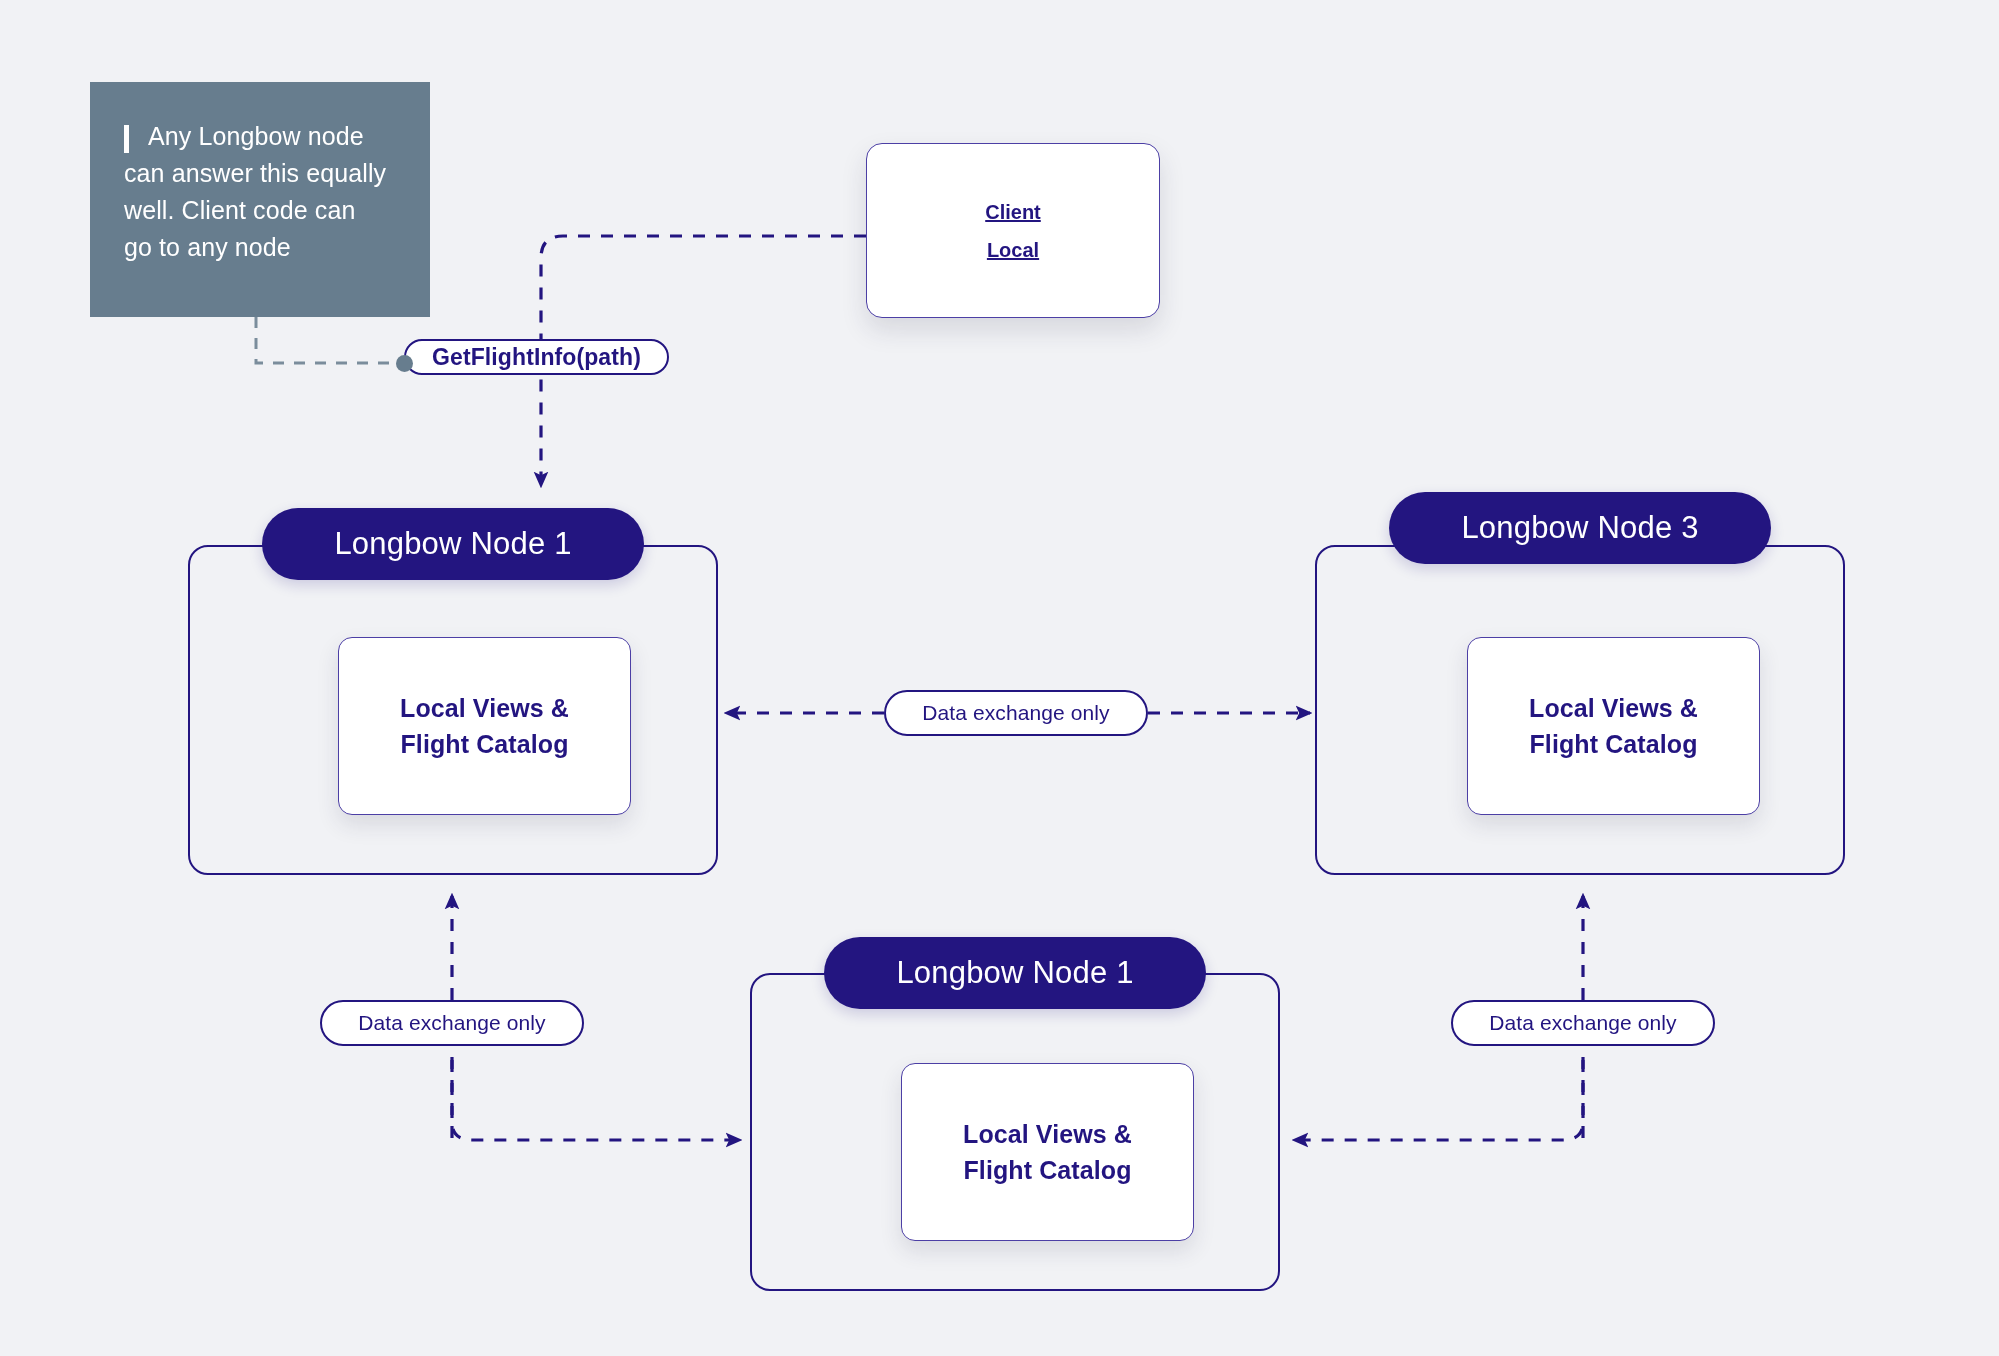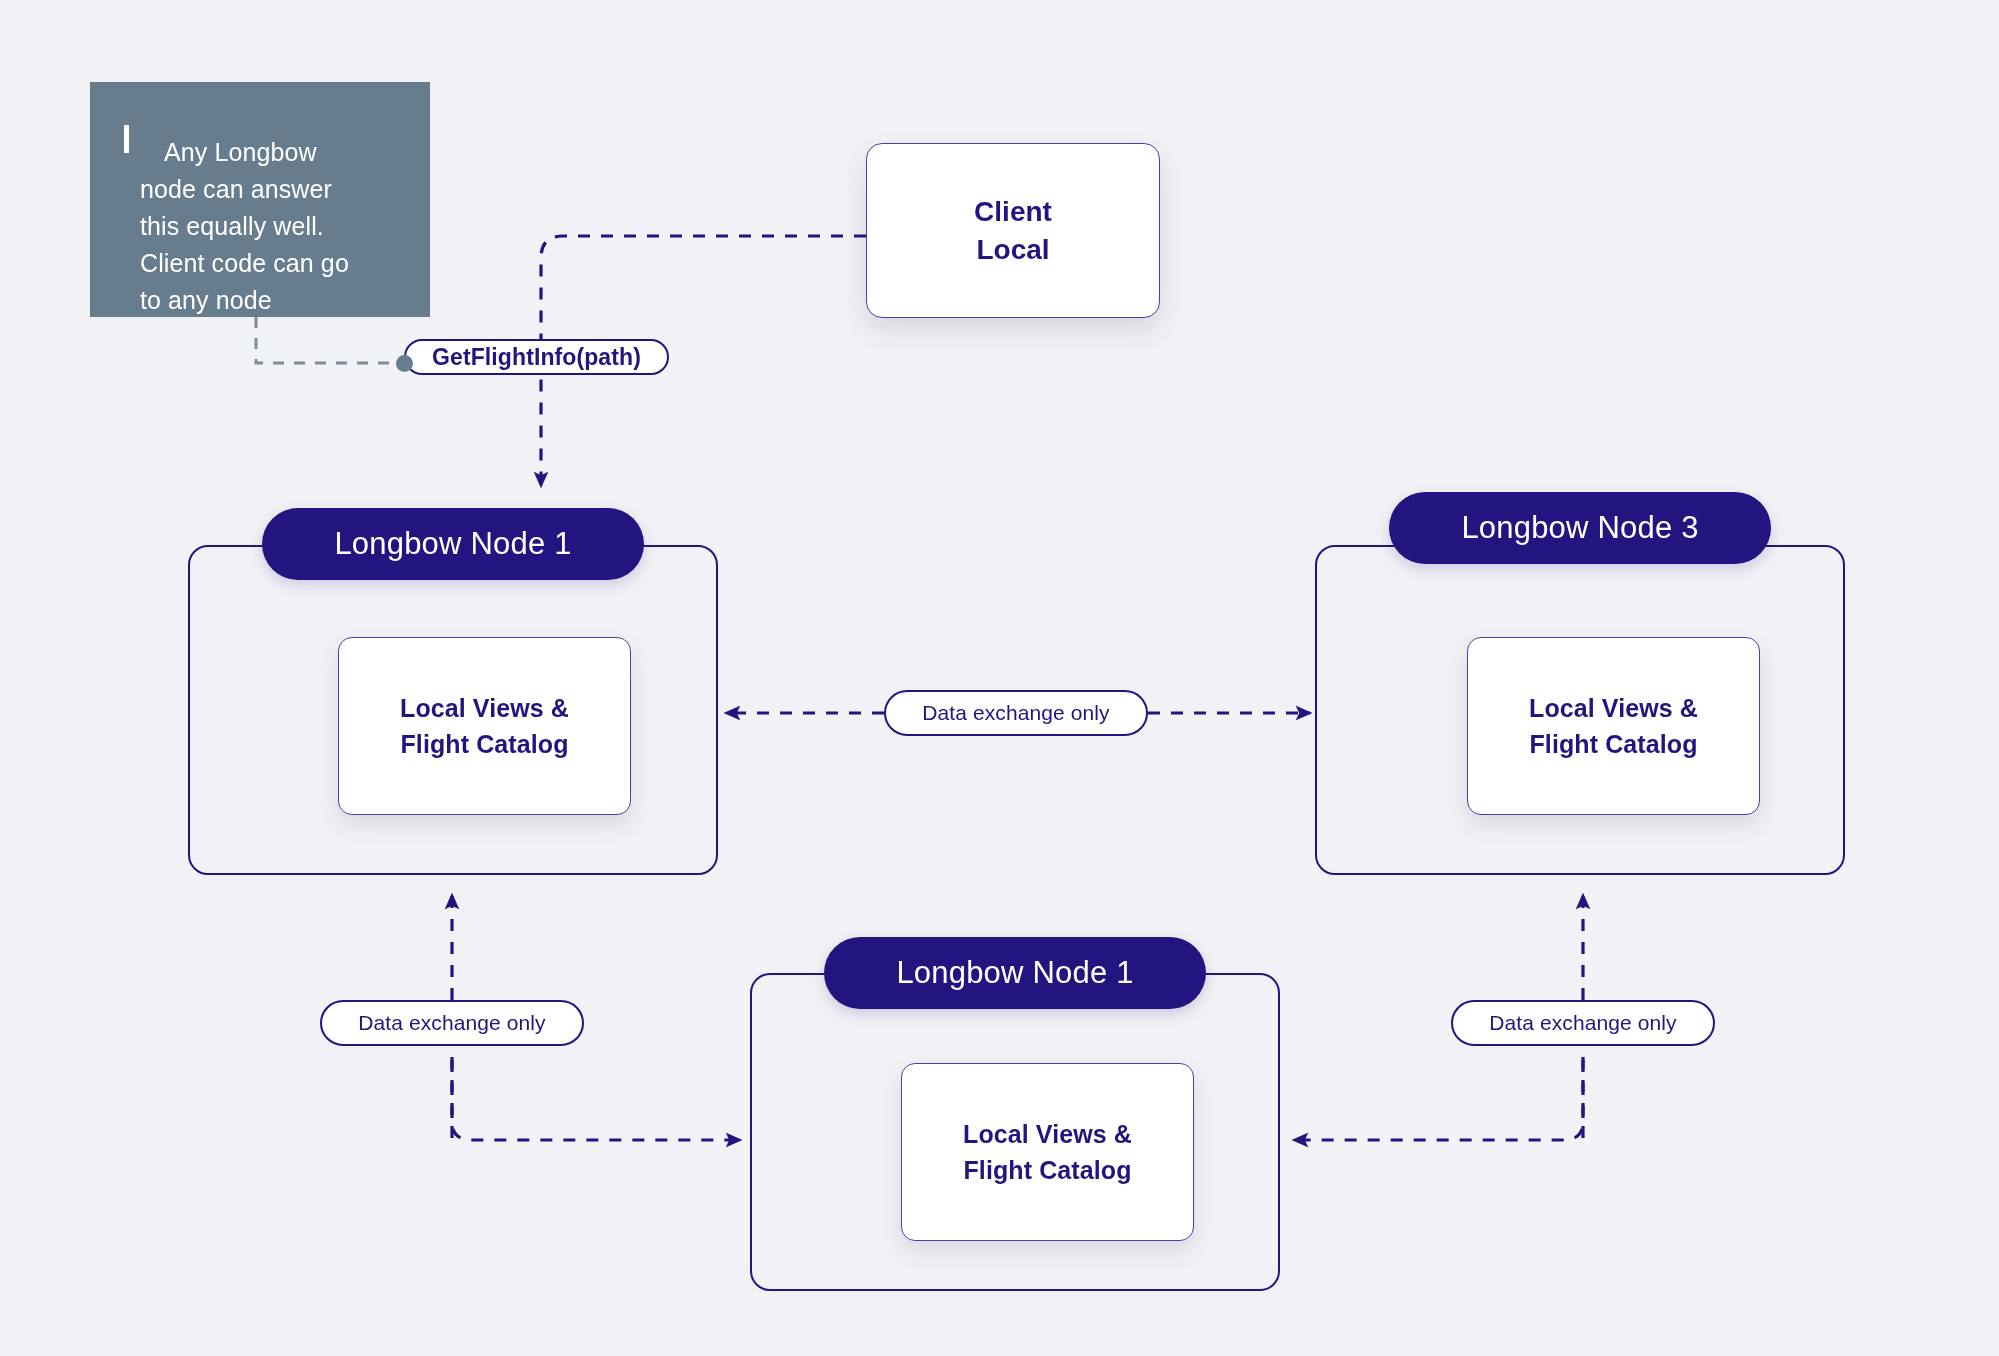--- a/index.html
+++ b/index.html
@@ -40,21 +40,21 @@
     background: #677d8e;
     box-sizing: border-box;
     padding: 36px 40px 0 34px;
   }
   .annotation-text {
     color: #ffffff;
     font-size: 25px;
     line-height: 37px;
     font-weight: 500;
     letter-spacing: 0.1px;
-    margin: 16px;
+    margin: 0;
     text-indent: 24px;
   }
   .annotation-bar {
     position: absolute;
     left: 34px;
     top: 43px;
     width: 5px;
     height: 28px;
     background: #ffffff;
   }
@@ -115,23 +115,24 @@
     border-radius: 16px;
     box-shadow: 0 12px 26px rgba(40, 42, 70, 0.13);
     display: flex;
     align-items: center;
     justify-content: center;
     text-align: center;
     box-sizing: border-box;
   }
   .client-box-label {
     color: #231580;
-    font-size: 28px;
+    font-size: 20px;
     font-weight: 700;
     line-height: 38px;
+    text-decoration: underline;
   }
 
   
   .edge-pill {
     position: absolute;
     background: #ffffff;
     border: 2.2px solid #231580;
     border-radius: 999px;
     color: #231580;
     font-size: 21px;

